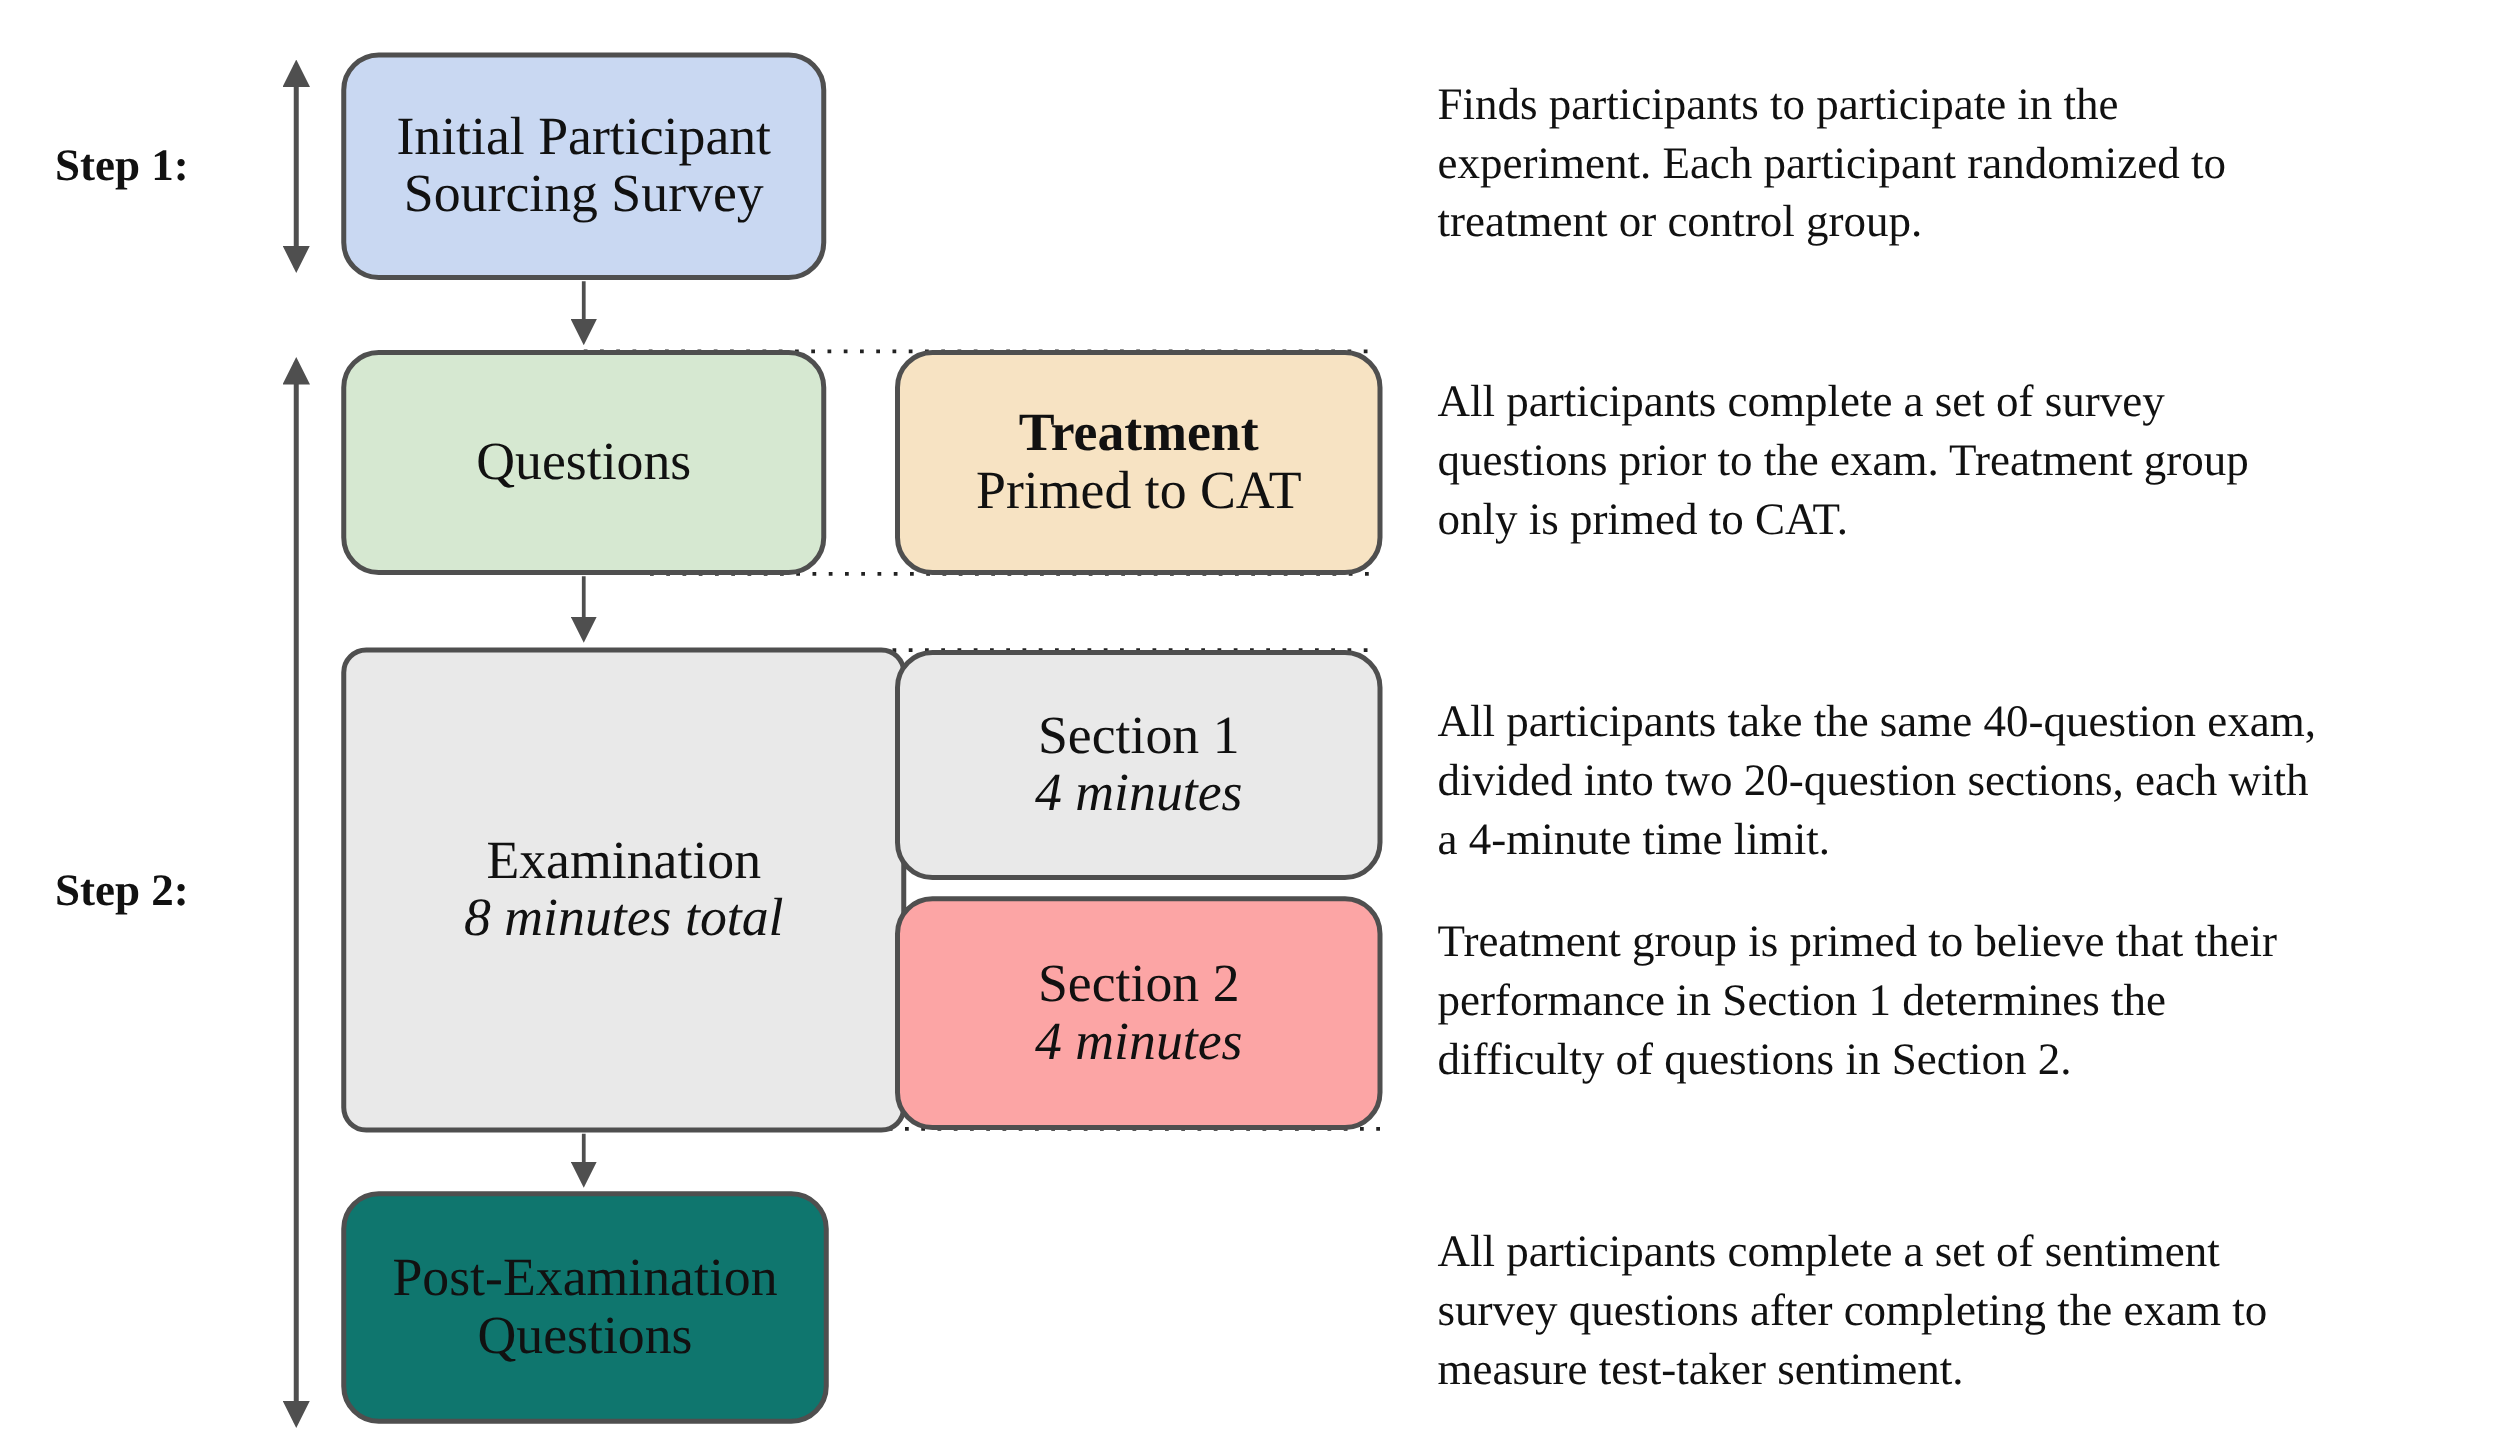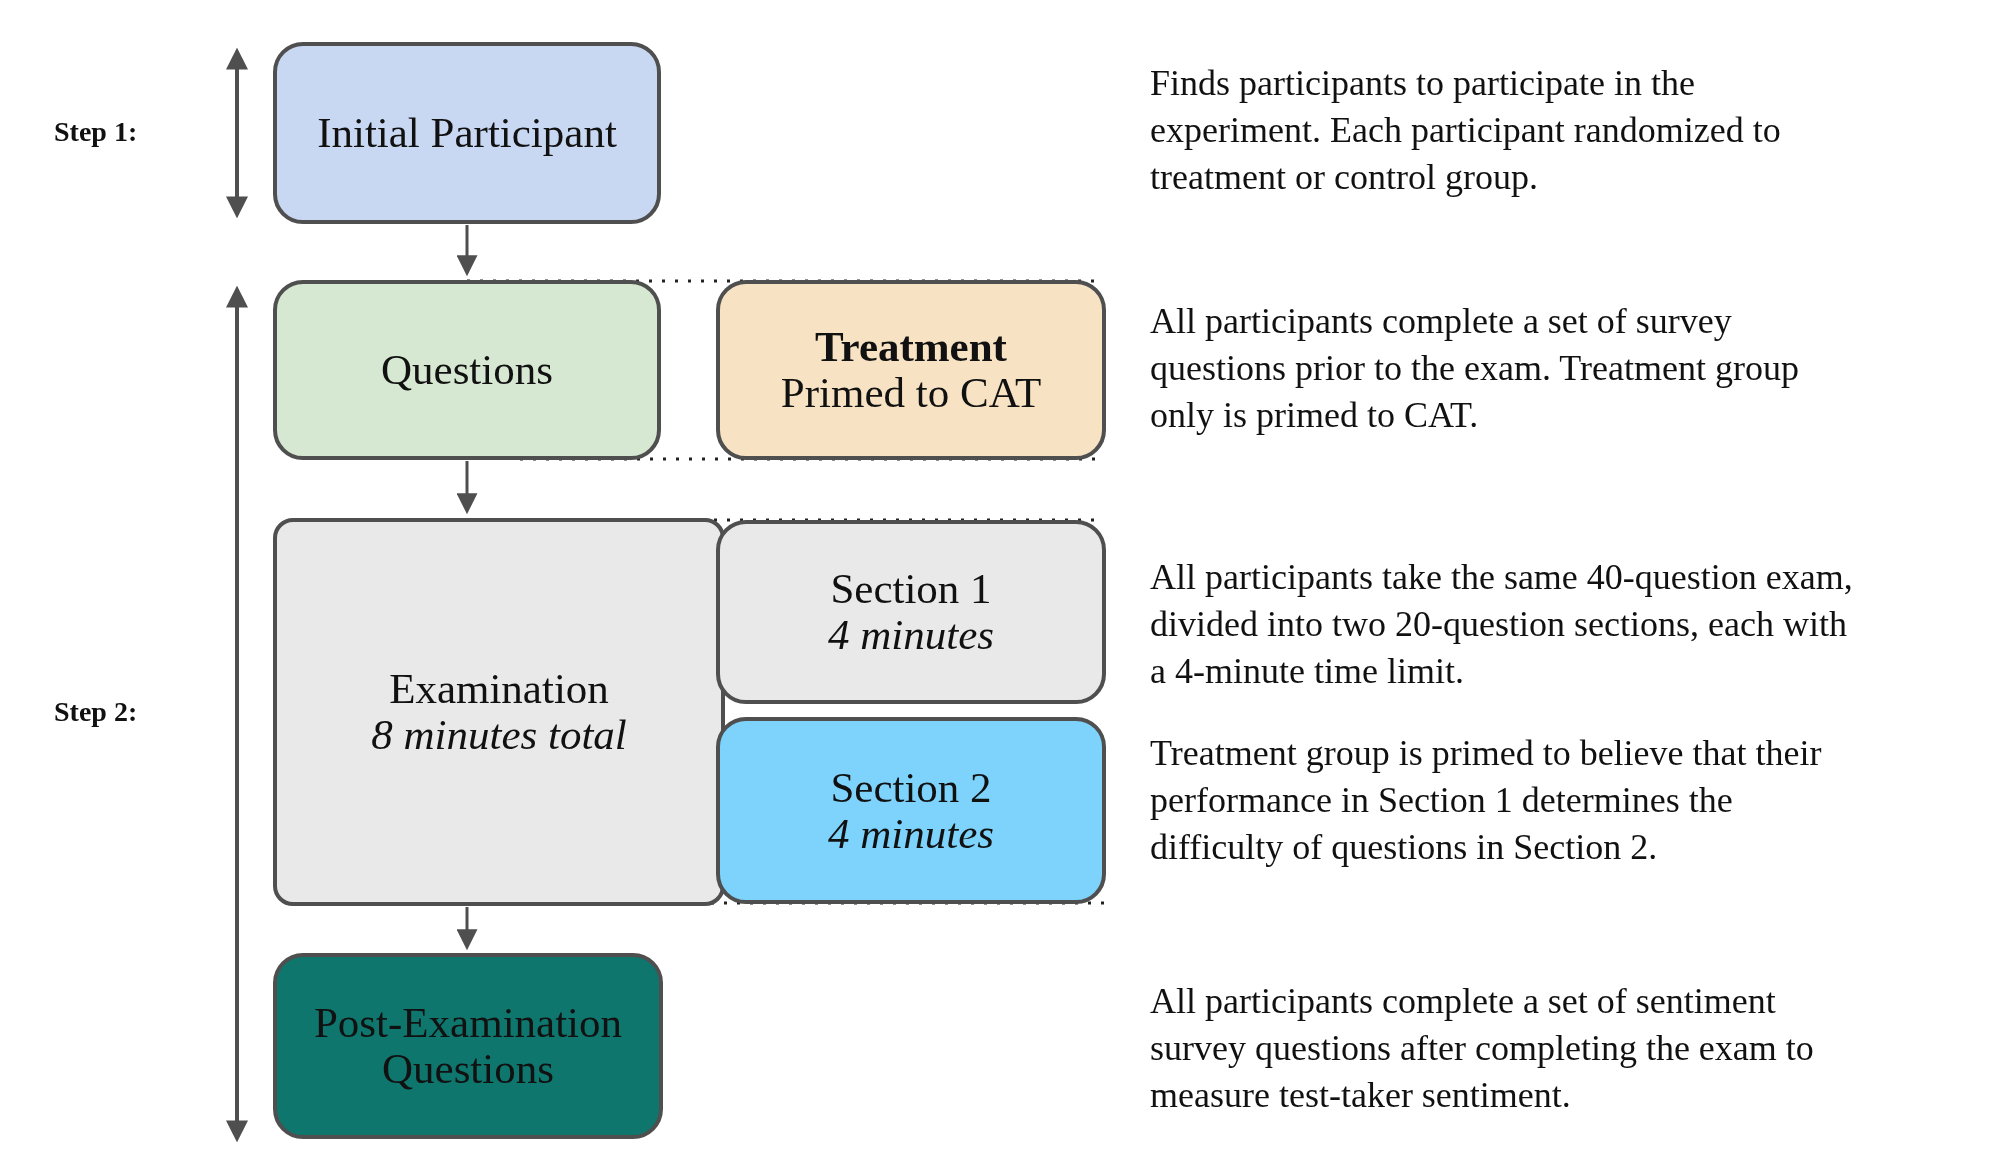--- a/index.html
+++ b/index.html
@@ -17,23 +17,23 @@
     overflow: hidden;
   }
   #connector-layer {
     position: absolute;
     left: 0; top: 0;
     width: 2000px; height: 1164px;
     z-index: 1;
   }
   .step-label {
     position: absolute;
-    left: 54px;
+    left: 44px;
     width: 160px;
-    font-size: 28px;
+    font-size: 36px;
     font-weight: bold;
     line-height: 40px;
     white-space: nowrap;
     z-index: 3;
   }
   .flow-box {
     position: absolute;
     box-sizing: border-box;
     border: 4px solid #4f4f4f;
     border-radius: 30px;
@@ -96,20 +96,21 @@
 
     <line x1="237" y1="52" x2="237" y2="214" stroke="#4f4f4f" stroke-width="4" marker-start="url(#ah2)" marker-end="url(#ah2)"></line>
     <line x1="237" y1="290" x2="237" y2="1138" stroke="#4f4f4f" stroke-width="4" marker-start="url(#ah2)" marker-end="url(#ah2)"></line>
   </svg>
 
   <div class="step-label" style="top:112px;">Step 1:</div>
   <div class="step-label" style="top:692px;">Step 2:</div>
 
   <div class="flow-box" id="box-initial-sourcing" style="background-color: rgb(201, 216, 242);">
     <span class="bline">Initial Participant</span>
+    <span class="bline">Sourcing Survey</span>
   </div>
 
   <div class="flow-box" id="box-pre-exam" style="background-color: rgb(214, 232, 209);">
     <span class="bline">Questions</span>
   </div>
 
   <div class="flow-box" id="box-treatment" style="background-color: rgb(247, 227, 195);">
     <span class="bline bold-line">Treatment</span>
     <span class="bline">Primed to CAT</span>
   </div>
@@ -117,21 +118,21 @@
   <div class="flow-box" id="box-examination" style="background-color: rgb(233, 233, 233);">
     <span class="bline">Examination</span>
     <span class="bline italic-line">8 minutes total</span>
   </div>
 
   <div class="flow-box" id="box-section-1" style="background-color: rgb(233, 233, 233);">
     <span class="bline">Section 1</span>
     <span class="bline italic-line">4 minutes</span>
   </div>
 
-  <div class="flow-box" id="box-section-2" style="background-color: #7dd3fc; align-items: center;">
+  <div class="flow-box" id="box-section-2" style="background-color: #fca5a5; align-items: center;">
     <span class="bline">Section 2</span>
     <span class="bline italic-line">4 minutes</span>
   </div>
 
   <div class="flow-box" id="box-post-exam" style="background-color: #0f766e;">
     <span class="bline">Post-Examination</span>
     <span class="bline">Questions</span>
   </div>
 
   <div class="annotation" id="annotation-sourcing">

